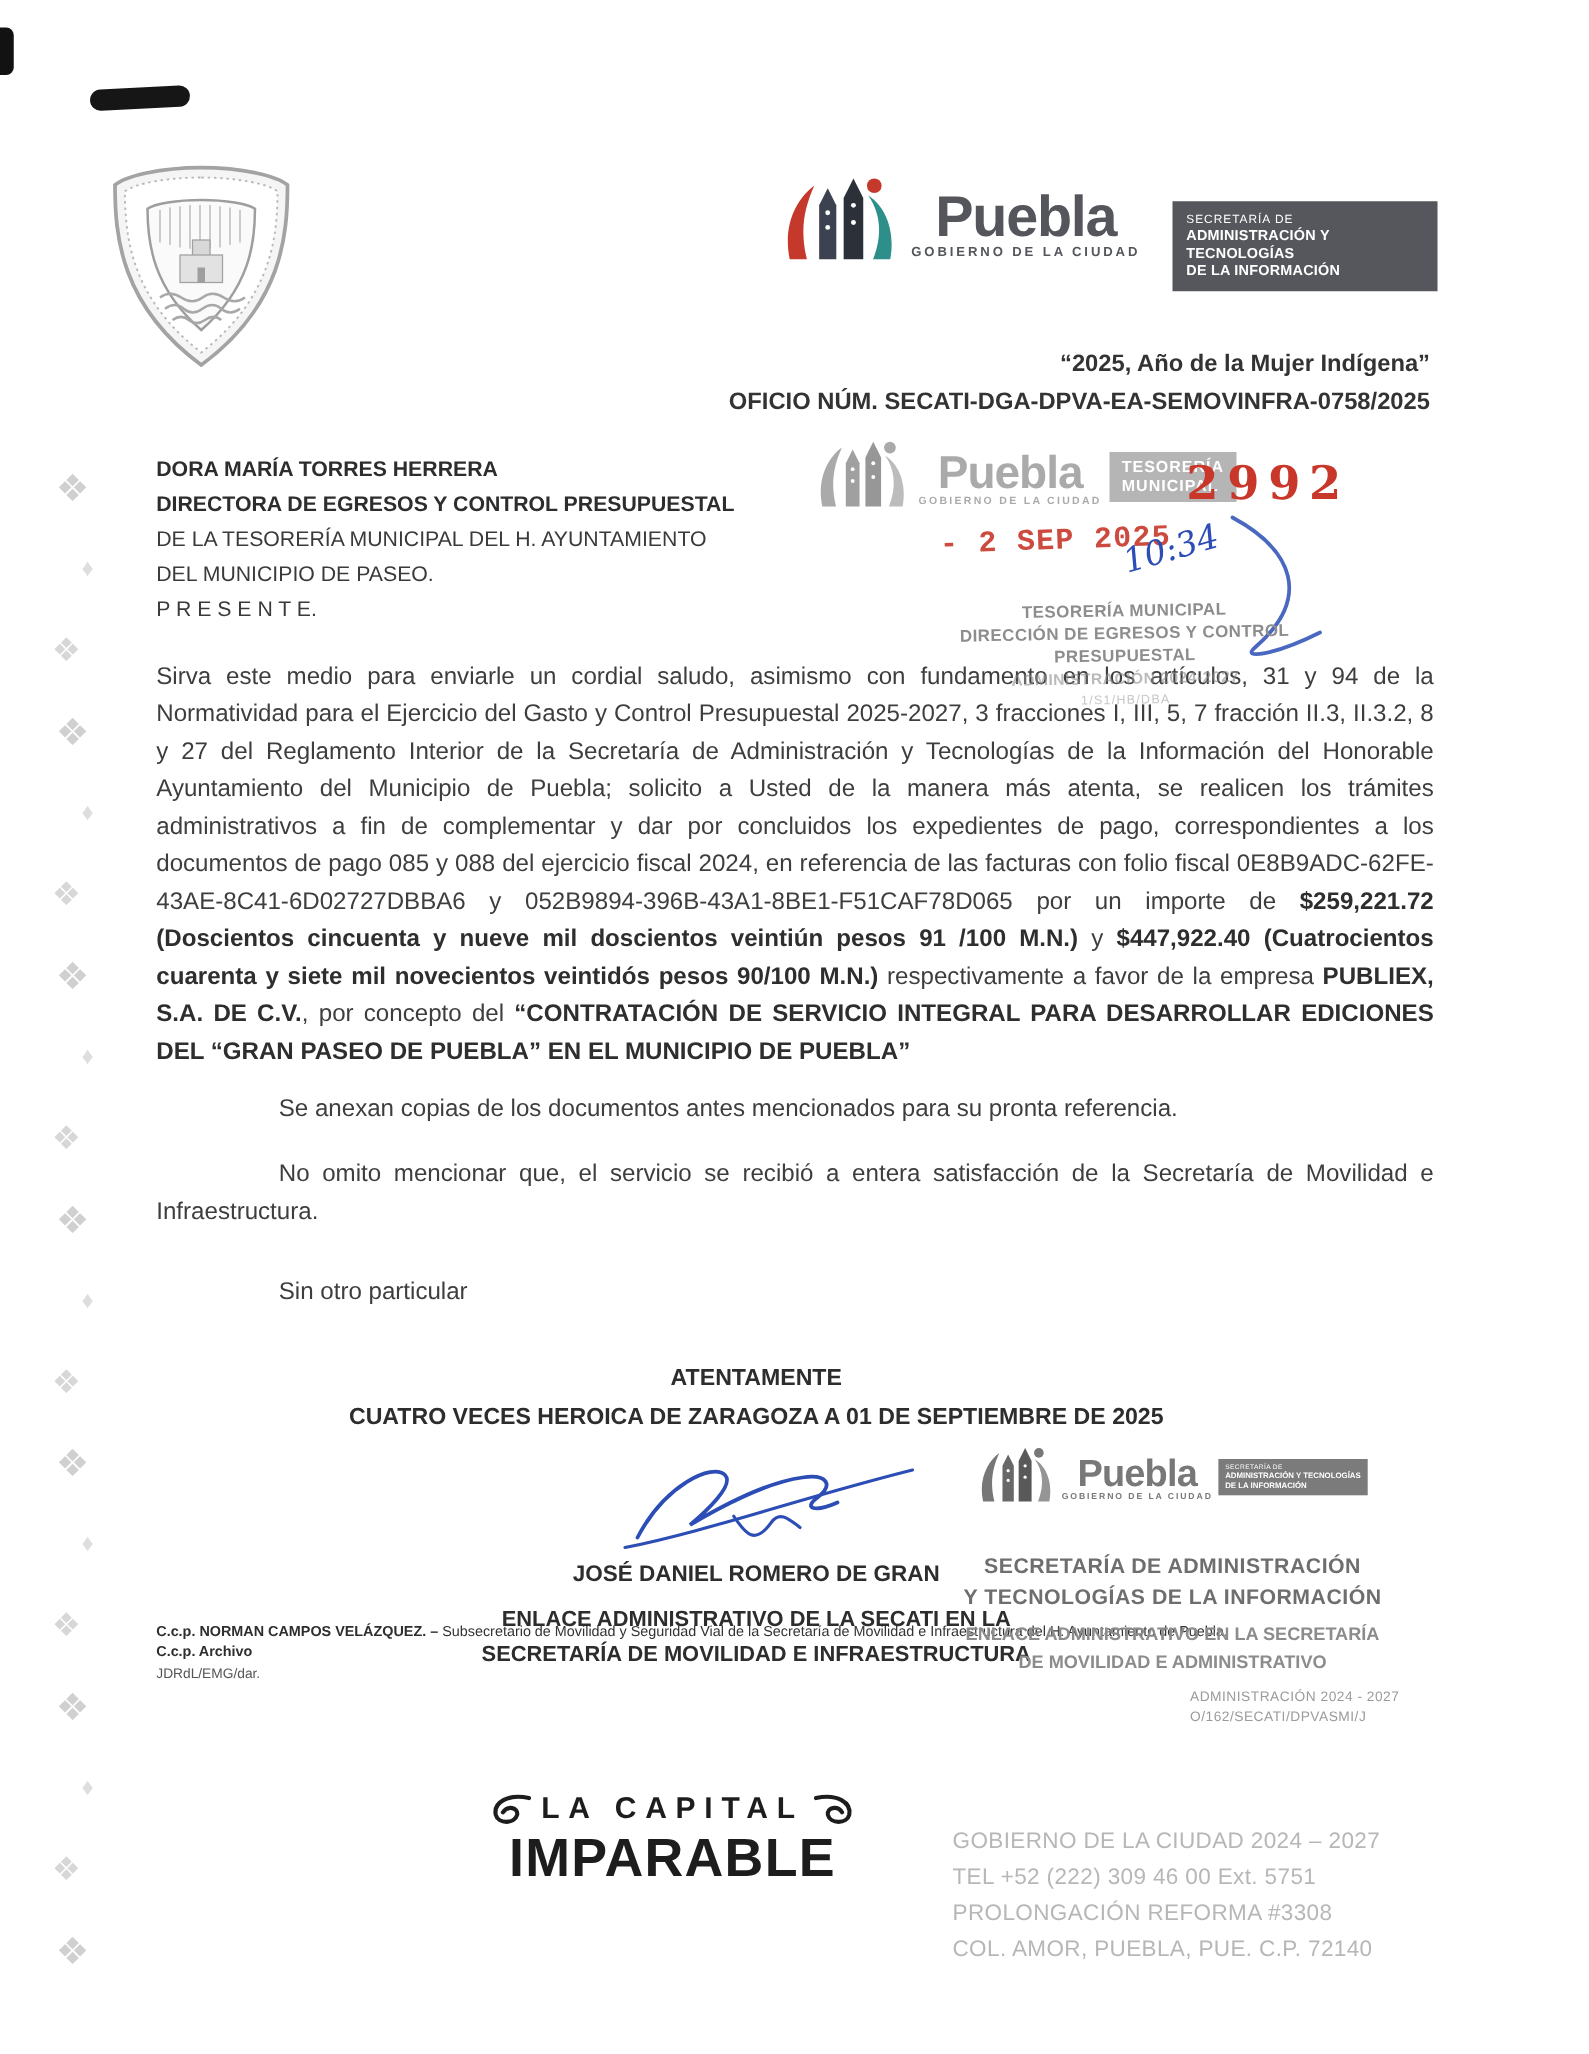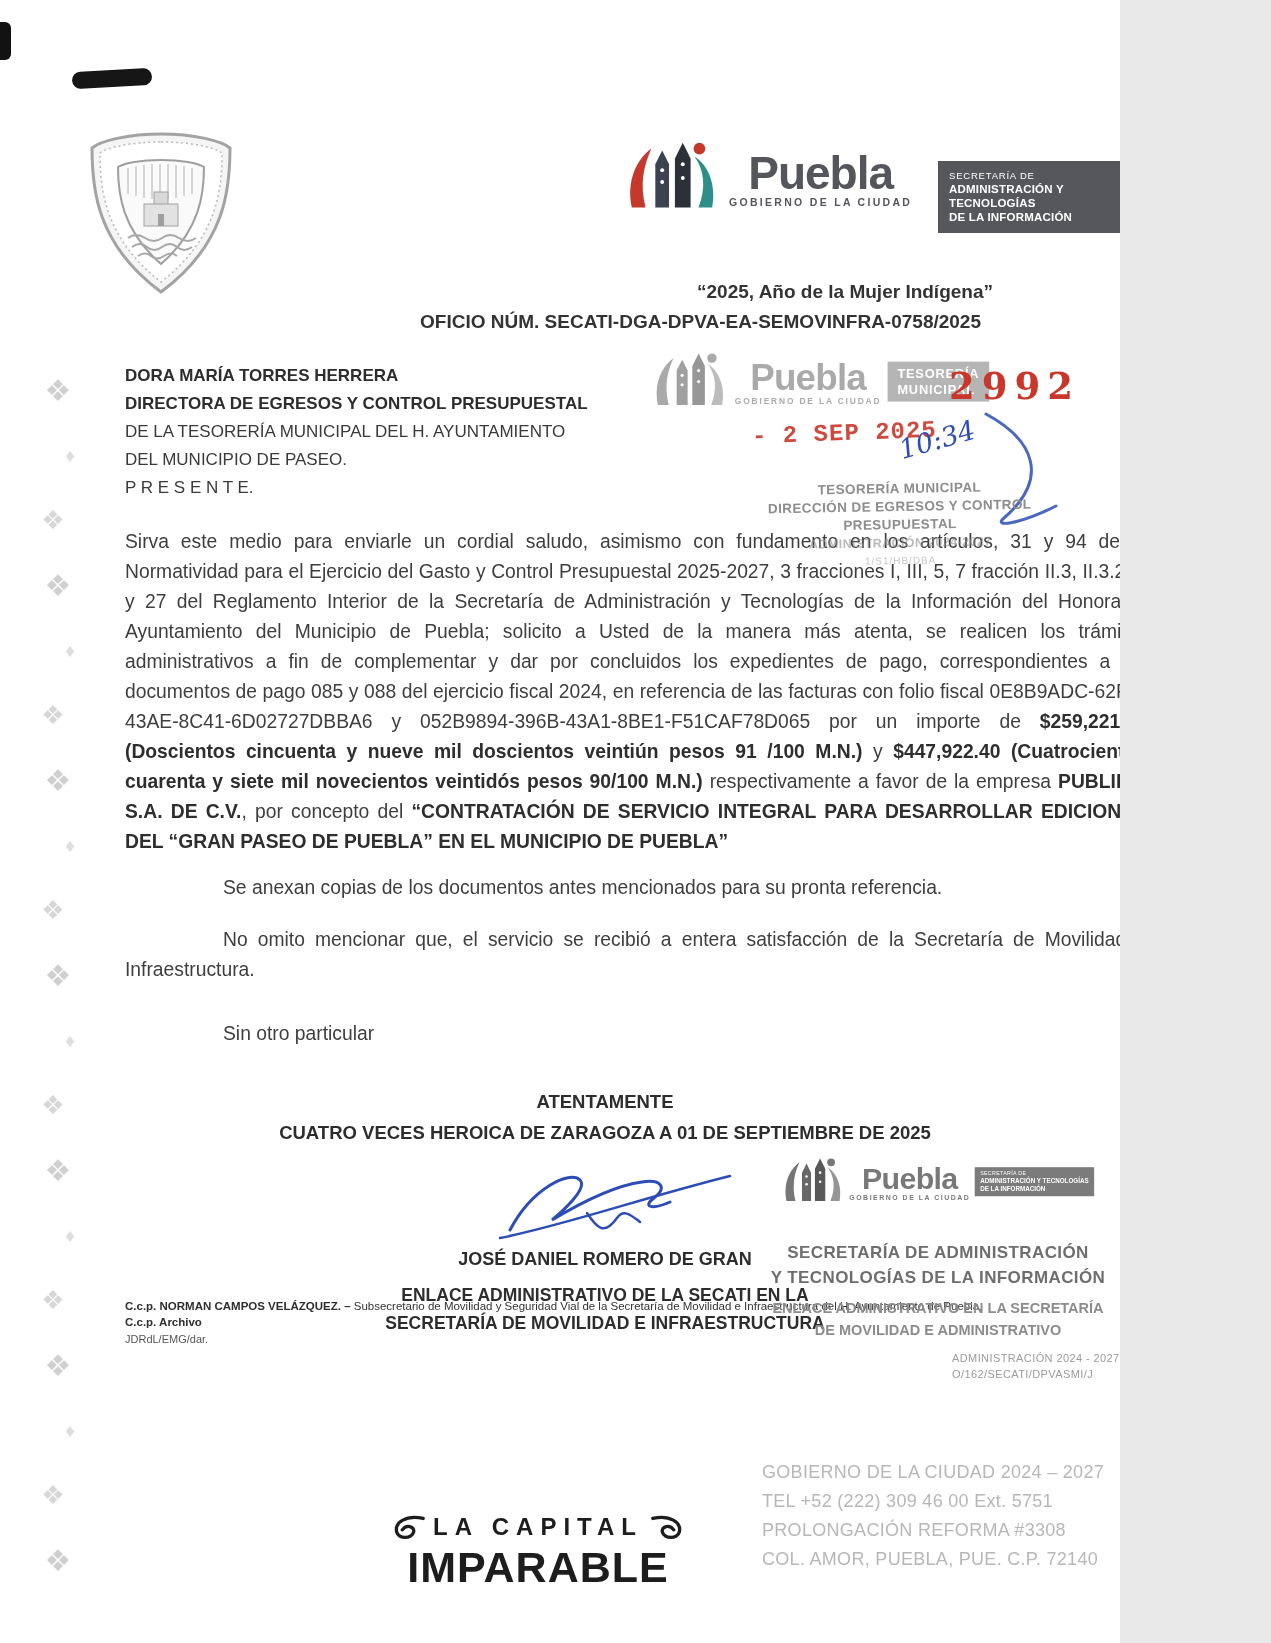--- a/index.html
+++ b/index.html
@@ -1,16 +1,16 @@
 <!DOCTYPE html>
 <html style="--accent_red: #c4392b; --teal: #2e8f8a; --logo_dark: #54565b; --badge_gray: #55575c; --stamp_red: #c8372a; --ink_blue: #2c4db5; --text_dark: #3e3e3e; --stamp_gray: #8d8d8d; --footer_gray: #b7b7b7;"><head>
 <meta charset="utf-8">
 <style>
   html,body{margin:0;padding:0;background:#e9e9e9;}
-  .page{position:relative;width:1120px;height:1643px;background:#ffffff;overflow:hidden;
+  .page{position:relative;width:1271px;height:1643px;background:#ffffff;overflow:hidden;
         font-family:"Liberation Sans",sans-serif;color:var(--text_dark,#3e3e3e);}
   .b{font-weight:bold;color:#2e2e2e;}
 
   
   .corner-mark{position:absolute;left:0;top:22px;width:11px;height:38px;background:#121212;border-radius:0 6px 6px 0;}
   .smudge{position:absolute;left:72px;top:70px;width:80px;height:17px;background:#161616;border-radius:9px;transform:rotate(-3deg);}
 
   
   .coat{position:absolute;left:76px;top:126px;}
 
@@ -19,21 +19,21 @@
   .pl-word{display:flex;flex-direction:column;align-items:center;}
   .pl-name{font-size:46px;font-weight:800;letter-spacing:-1px;color:var(--logo_dark,#54565b);line-height:48px;}
   .pl-tag{font-size:10.5px;font-weight:bold;letter-spacing:2.3px;color:var(--logo_dark,#54565b);margin-top:-1px;}
   .header-logo{position:absolute;left:622px;top:136px;}
   .header-badge{position:absolute;left:938px;top:161px;width:212px;box-sizing:border-box;background:var(--badge_gray,#55575c);
       color:#fff;padding:9px 11px;}
   .header-badge .bl1{font-size:9.5px;letter-spacing:.8px;line-height:12px;}
   .header-badge .bl2,.header-badge .bl3{font-size:11.5px;font-weight:bold;line-height:14px;letter-spacing:.2px;}
 
   .line-quote{position:absolute;top:281px;right:127px;font-weight:bold;font-size:19px;color:#333;}
-  .line-oficio{position:absolute;top:311px;right:139px;font-weight:bold;font-size:19px;color:#333;}
+  .line-oficio{position:absolute;top:311px;right:127px;font-weight:bold;font-size:19px;color:#333;}
 
   .recipient{position:absolute;left:125px;top:362px;font-size:17px;line-height:28px;color:#3a3a3a;}
   .recipient .rb{font-weight:bold;color:#2d2d2d;}
 
   
   .reception-stamp{position:absolute;left:650px;top:348px;width:515px;height:215px;z-index:5;pointer-events:none;}
   .rs-logo{display:flex;align-items:center;gap:8px;transform:scale(.8);transform-origin:0 0;
            filter:grayscale(1) opacity(.5);width:max-content;}
   .rs-badge{background:#6b6b6b;color:#fff;padding:6px 12px;font-weight:bold;font-size:16px;line-height:19px;letter-spacing:1px;}
   .rs-folio{position:absolute;right:85px;top:16px;color:var(--stamp_red,#c8372a);font-family:"DejaVu Serif",serif;
@@ -78,21 +78,21 @@
   .ss-line-b{color:#8c8c8c;font-weight:bold;font-size:14.5px;line-height:22px;}
   .ss-sub{margin-top:7px;}
   .ss-small{margin:9px 0 0 200px;width:170px;text-align:left;color:#9b9b9b;font-size:11px;line-height:16px;letter-spacing:.4px;}
 
   
   .ccp{position:absolute;left:125px;top:1298px;width:918px;font-size:11.5px;line-height:16px;color:#333;}
   .ccp p{margin:0;}
   .ccp .initials{color:#555;font-size:11px;margin-top:1px;}
 
   
-  .brand{position:absolute;left:388px;top:1512px;width:300px;text-align:center;color:#1d1d1d;}
+  .brand{position:absolute;left:388px;top:1432px;width:300px;text-align:center;color:#1d1d1d;}
   .brand-top{display:flex;align-items:center;justify-content:center;gap:6px;}
   .brand-capital{font-weight:bold;font-size:24px;letter-spacing:7px;}
   .brand-imparable{font-weight:900;font-size:43px;letter-spacing:1px;line-height:46px;margin-top:2px;}
 
   
   .contact{position:absolute;left:762px;top:1458px;font-size:18px;line-height:29px;color:var(--footer_gray,#b7b7b7);letter-spacing:.3px;}
 
   
   .orn-strip{position:absolute;left:22px;top:358px;width:72px;display:flex;flex-direction:column;align-items:center;}
   .orn{height:65px;display:flex;align-items:center;justify-content:center;}

